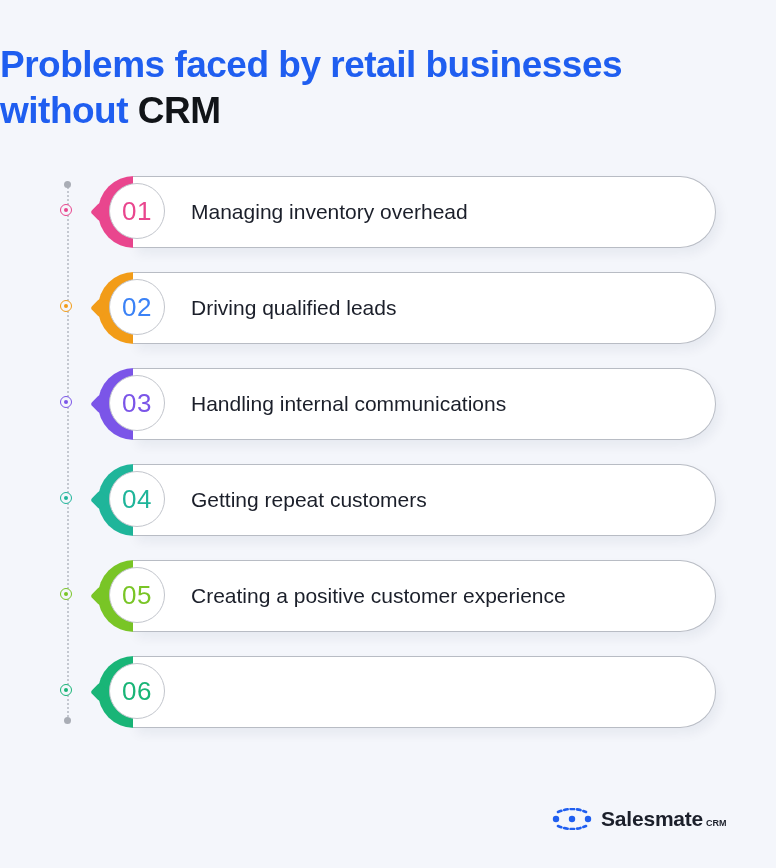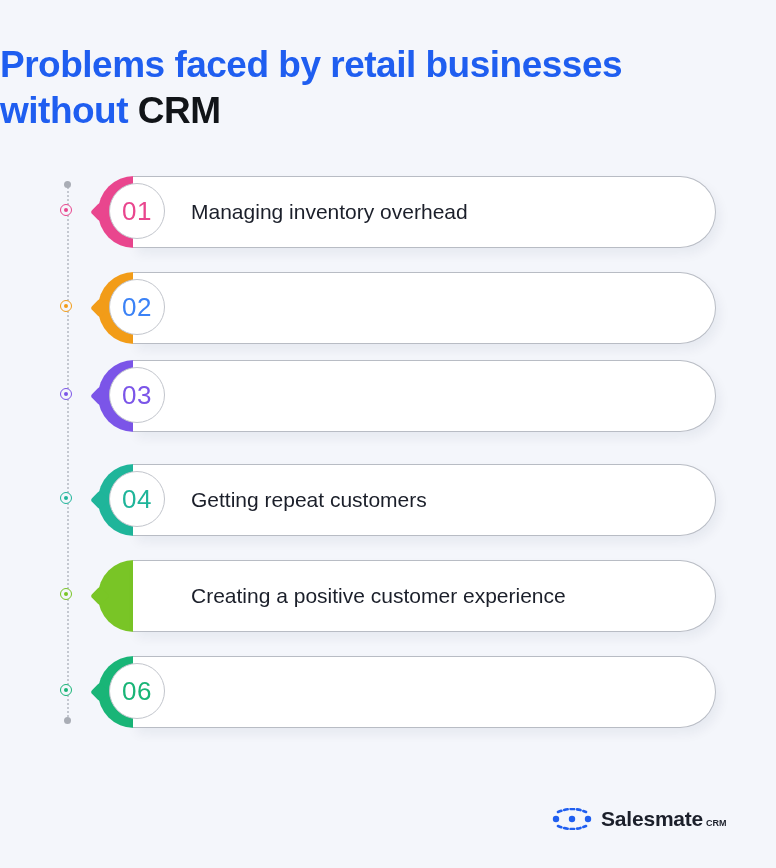--- a/index.html
+++ b/index.html
@@ -74,41 +74,44 @@
     <div class="card"></div>
     <div class="num" style="color:#e9468e">01</div>
     <div class="label">Managing inventory overhead</div>
   </div>
     <div class="row" style="top: 272px;">
     <div class="marker" style="color:#f29c18;border-color:#f29c18"></div>
     <div class="arc" style="background:#f29c18"></div>
     <div class="notch" style="background:#f29c18"></div>
     <div class="card"></div>
     <div class="num" style="color:#3b82f6">02</div>
+    <div class="label">Driving qualified leads</div>
   </div>
-    <div class="row" style="top: 360px; text-align: right;">
+    <div class="row" style="top: 368px; text-align: right;">
     <div class="marker" style="color:#7b55e8;border-color:#7b55e8"></div>
     <div class="arc" style="background:#7b55e8"></div>
     <div class="notch" style="background:#7b55e8"></div>
     <div class="card"></div>
     <div class="num" style="color:#7b55e8">03</div>
+    <div class="label">Handling internal communications</div>
   </div>
     <div class="row" style="top: 464px; padding-left: 41px;">
     <div class="marker" style="color:#1fb59a;border-color:#1fb59a"></div>
     <div class="arc" style="background:#1fb59a"></div>
     <div class="notch" style="background:#1fb59a"></div>
     <div class="card"></div>
     <div class="num" style="color:#1fb59a">04</div>
     <div class="label">Getting repeat customers</div>
   </div>
     <div class="row" style="top: 560px;">
     <div class="marker" style="color:#79c526;border-color:#79c526"></div>
     <div class="arc" style="background:#79c526"></div>
     <div class="notch" style="background:#79c526"></div>
     <div class="card"></div>
+    <div class="num" style="color:#79c526">05</div>
     <div class="label">Creating a positive customer experience</div>
   </div>
     <div class="row" style="top: 656px;">
     <div class="marker" style="color:#19b577;border-color:#19b577"></div>
     <div class="arc" style="background:#19b577"></div>
     <div class="notch" style="background:#19b577"></div>
     <div class="card"></div>
     <div class="num" style="color:#19b577">06</div>
   </div>
   </div>

